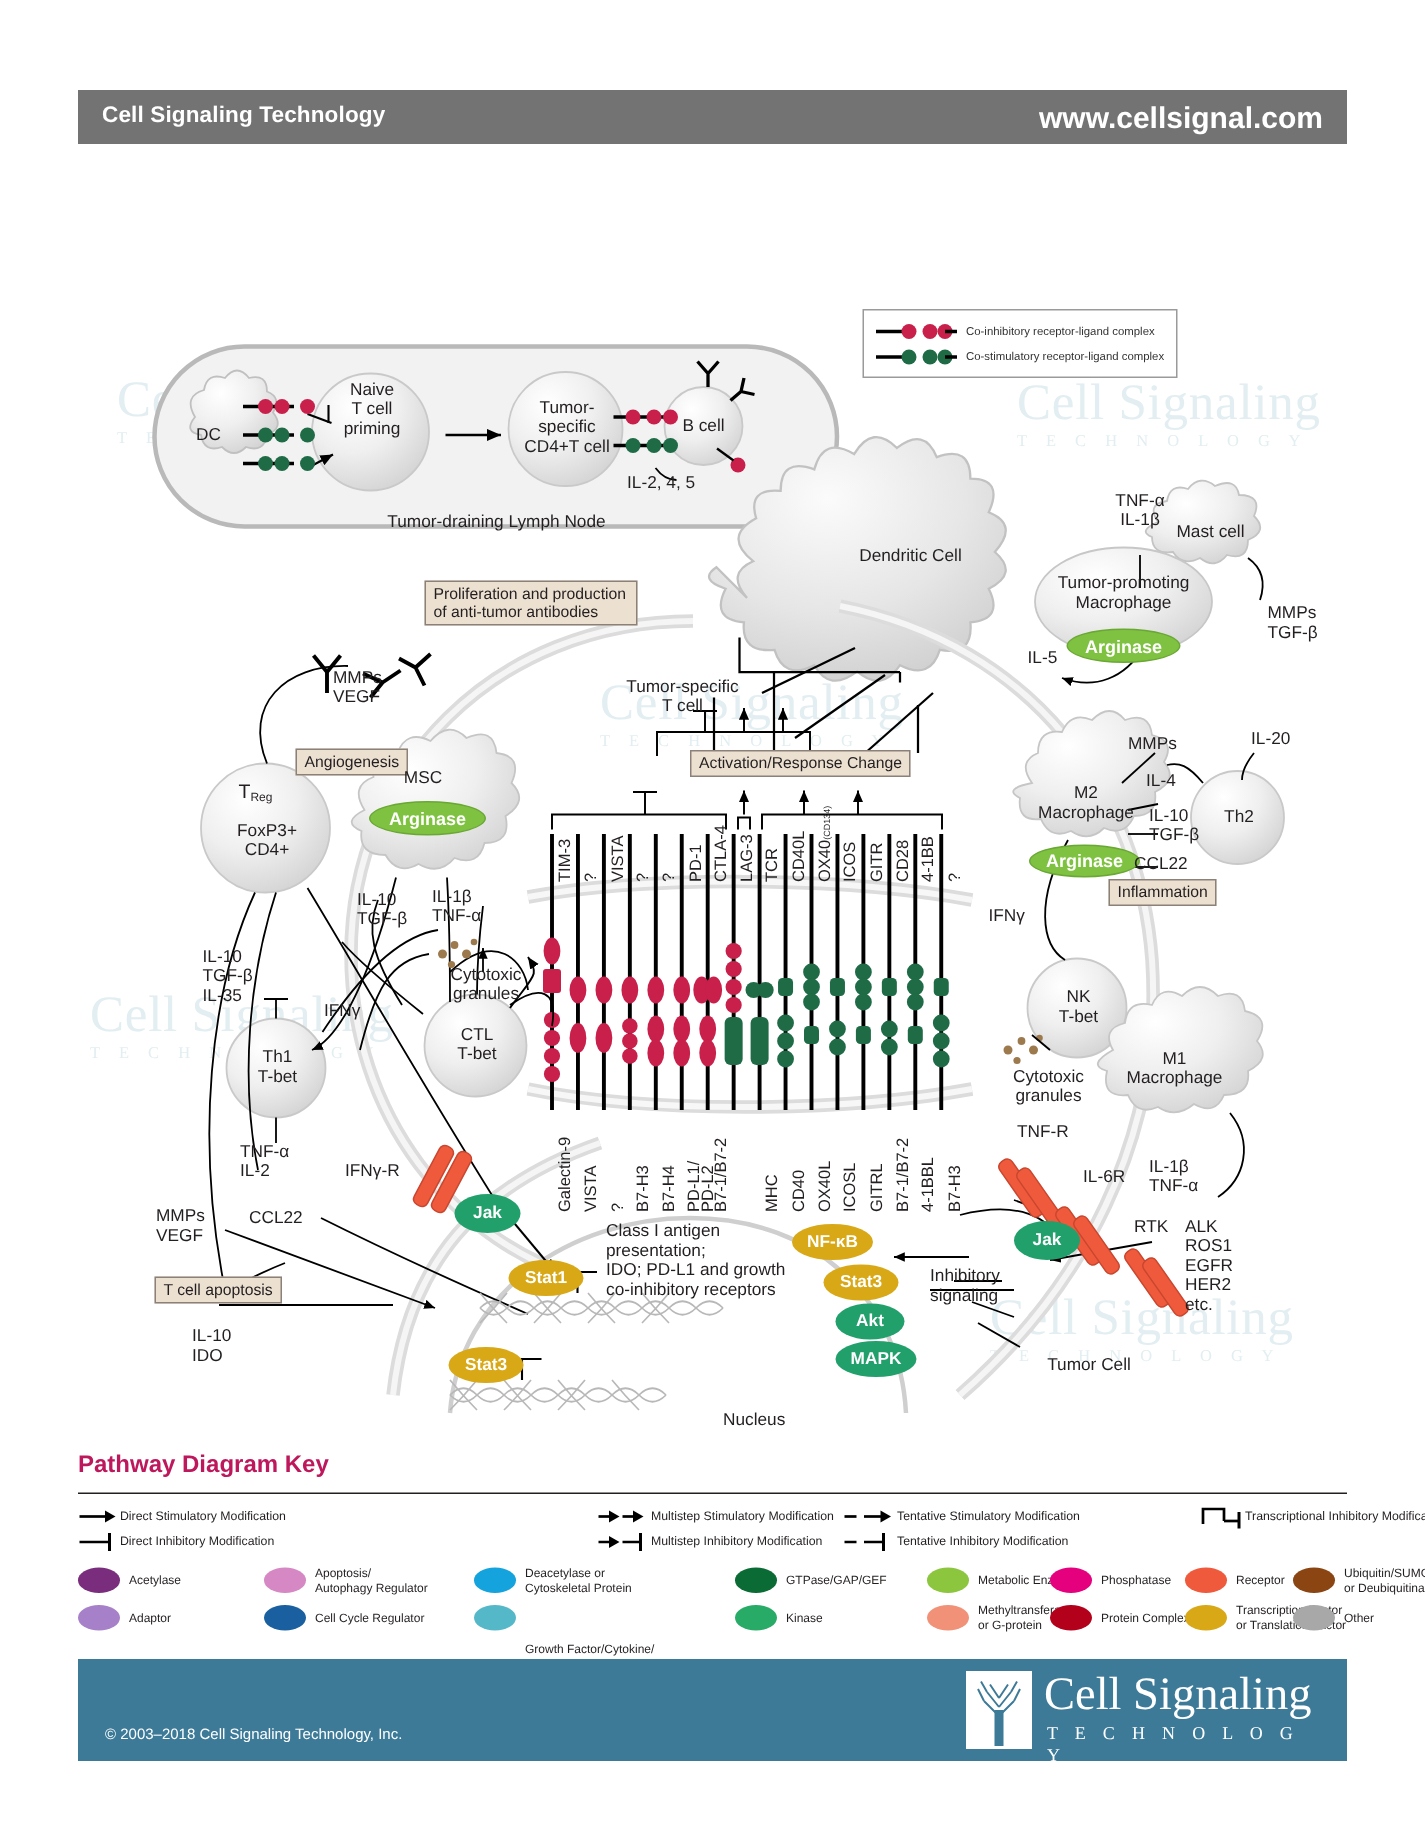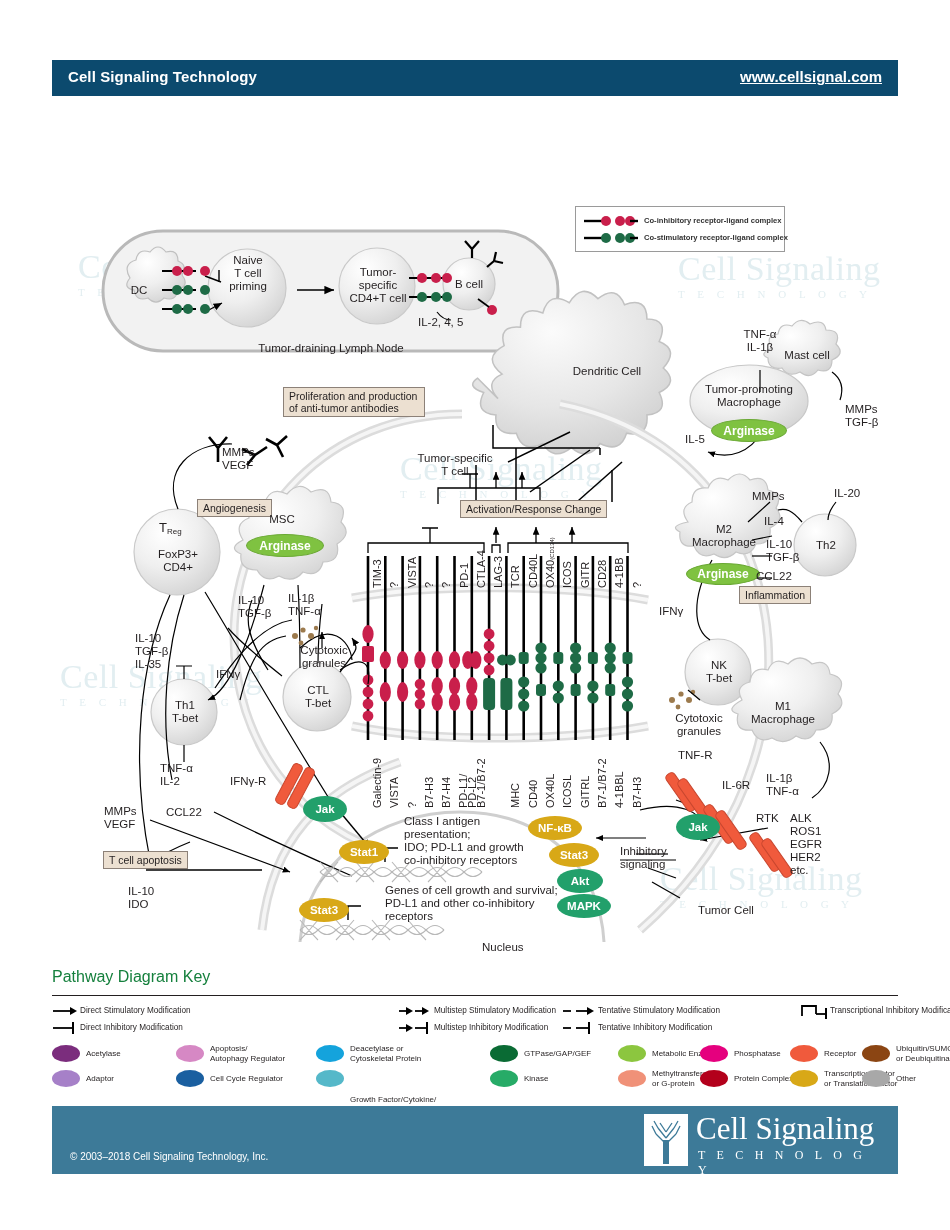--- a/index.html
+++ b/index.html
@@ -1,22 +1,22 @@
 <!DOCTYPE html>
 <html><head>
 <meta charset="utf-8">
 <style>
   html,body{margin:0;padding:0;background:#ffffff;}
   body{width:950px;height:1230px;font-family:"Liberation Sans",sans-serif;color:#231f20;overflow:hidden;position:relative;}
   .page{position:relative;width:950px;height:1230px;}
 
   
-  .topbar{position:absolute;left:52px;top:60px;width:846px;height:36px;background:#0c4a6e;}
+  .topbar{position:absolute;left:52px;top:60px;width:846px;height:36px;background:#737373;}
   .topbar .brand{position:absolute;left:16px;top:8px;color:#fff;font-size:15px;font-weight:bold;letter-spacing:.1px;}
-  .topbar .url{position:absolute;right:16px;top:8px;color:#fff;font-size:15px;font-weight:bold;text-decoration:underline;}
+  .topbar .url{position:absolute;right:16px;top:8px;color:#fff;font-size:20px;font-weight:bold;}
   .maintitle{position:absolute;left:52px;top:118px;color:#3d7a98;font-size:30px;font-weight:bold;letter-spacing:-.3px;}
 
   
   .lbl{position:absolute;font-size:11.5px;line-height:13px;color:#231f20;white-space:pre;}
   .lbl.c{text-align:center;}
   .vlbl{position:absolute;font-size:11px;line-height:11px;white-space:nowrap;transform-origin:0 0;transform:rotate(-90deg);color:#231f20;}
   .box{position:absolute;background:#ece0d1;border:1px solid #8c8178;font-size:10.5px;color:#231f20;padding:2px 5px;line-height:12px;white-space:pre;}
   .pillgrn{position:absolute;border-radius:50%;background:#7fc241;color:#fff;font-weight:bold;font-size:12px;
            display:flex;align-items:center;justify-content:center;border:1px solid #6aa834;}
   .pillteal{position:absolute;border-radius:50%;background:#22a06b;color:#fff;font-weight:bold;font-size:11.5px;
@@ -25,24 +25,24 @@
             display:flex;align-items:center;justify-content:center;}
   svg.ov{position:absolute;left:0;top:0;width:950px;height:1230px;overflow:visible;pointer-events:none;}
 
   
   .wm{position:absolute;color:#e2eef1;font-family:"Liberation Serif",serif;pointer-events:none;user-select:none;}
   .wm .big{font-size:34px;letter-spacing:.5px;line-height:34px;}
   .wm .sm{font-size:11px;letter-spacing:5px;line-height:16px;}
 
   
   .rlegend{position:absolute;left:575px;top:206px;width:208px;height:44px;background:#fff;border:1px solid #9a9a9a;}
-  .rlegend .row{position:absolute;font-size:7.6px;color:#333;white-space:nowrap;font-weight:bold;}
+  .rlegend .row{position:absolute;font-size:7.6px;color:#333;white-space:nowrap;}
 
   
-  .keytitle{position:absolute;left:52px;top:968px;color:#15803d;font-size:16px;font-weight:normal;}
+  .keytitle{position:absolute;left:52px;top:968px;color:#be185d;font-size:16px;font-weight:bold;}
   .keyrule{position:absolute;left:52px;top:995px;width:846px;height:1px;background:#231f20;}
   .keyitem{position:absolute;font-size:8.2px;color:#231f20;line-height:9.5px;white-space:pre;}
   .swatch{position:absolute;width:28px;height:17px;border-radius:50%;}
   .swlabel{position:absolute;font-size:8px;line-height:9.5px;color:#231f20;white-space:pre;}
 
   
   .footer{position:absolute;left:52px;top:1106px;width:846px;height:68px;background:#3d7a98;}
   .footer .copy{position:absolute;left:18px;top:45px;color:#fff;font-size:10px;}
   .logobox{position:absolute;right:22px;top:8px;width:232px;height:52px;}
   .logobox .mark{position:absolute;left:0;top:0;width:44px;height:52px;background:#fff;}
@@ -522,23 +522,20 @@
   <div class="pillteal" style="left:557px;top:869px;width:46px;height:24px;">Akt</div>
   <div class="pillteal" style="left:557px;top:894px;width:54px;height:24px;">MAPK</div>
   <div class="lbl" style="left:620px;top:845px;">Inhibitory
 signaling</div>
   <div class="pillgold" style="left:339px;top:840px;width:50px;height:24px;">Stat1</div>
   <div class="pillgold" style="left:299px;top:898px;width:50px;height:24px;">Stat3</div>
   <div class="lbl" style="left:404px;top:815px;">Class I antigen
 presentation;
 IDO; PD-L1 and growth
 co-inhibitory receptors</div>
-  <div class="lbl" style="left:385px;top:884px;">Genes of cell growth and survival;
-PD-L1 and other co-inhibitory
-receptors</div>
 
   <div id="toplabels">
       <div class="vlbl" style="left: 372px; top: 588px;">TIM-3</div>
       <div class="vlbl" style="left: 389.3px; top: 588px;">?</div>
       <div class="vlbl" style="left: 406.6px; top: 588px;">VISTA</div>
       <div class="vlbl" style="left: 423.9px; top: 588px;">?</div>
       <div class="vlbl" style="left: 441.2px; top: 588px;">?</div>
       <div class="vlbl" style="left: 458.5px; top: 588px;">PD-1</div>
       <div class="vlbl" style="left: 475.8px; top: 588px;">CTLA-4</div>
       <div class="vlbl" style="left: 493.1px; top: 588px;">LAG-3</div>

